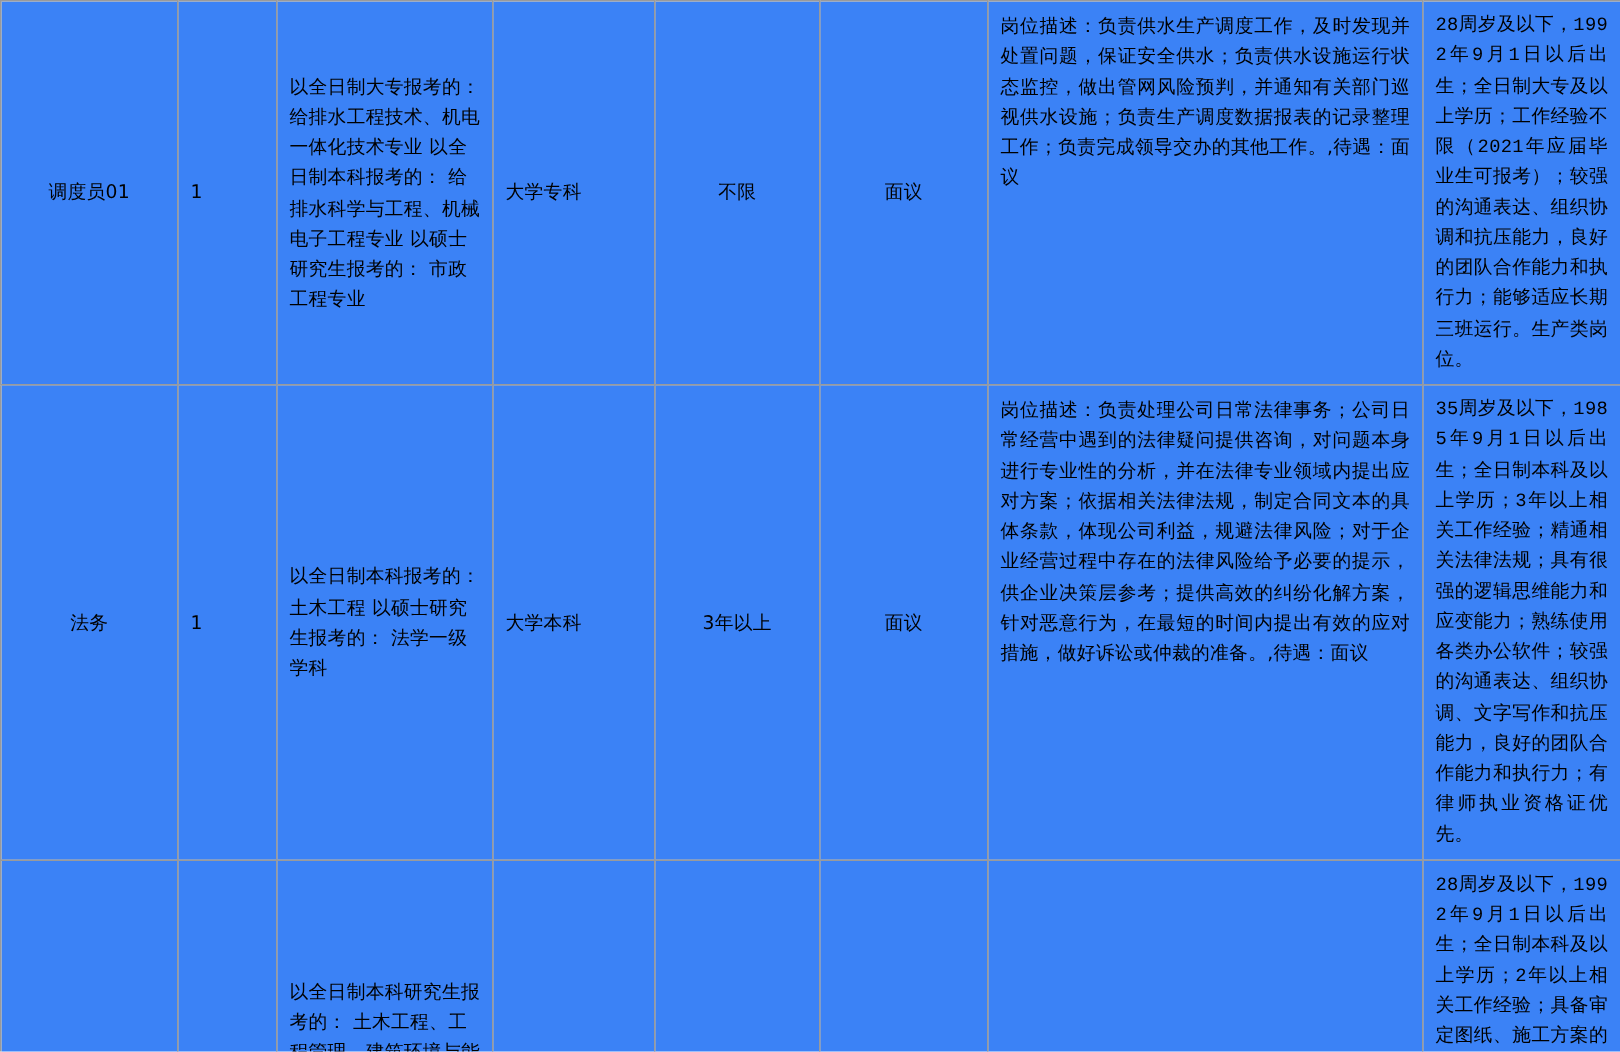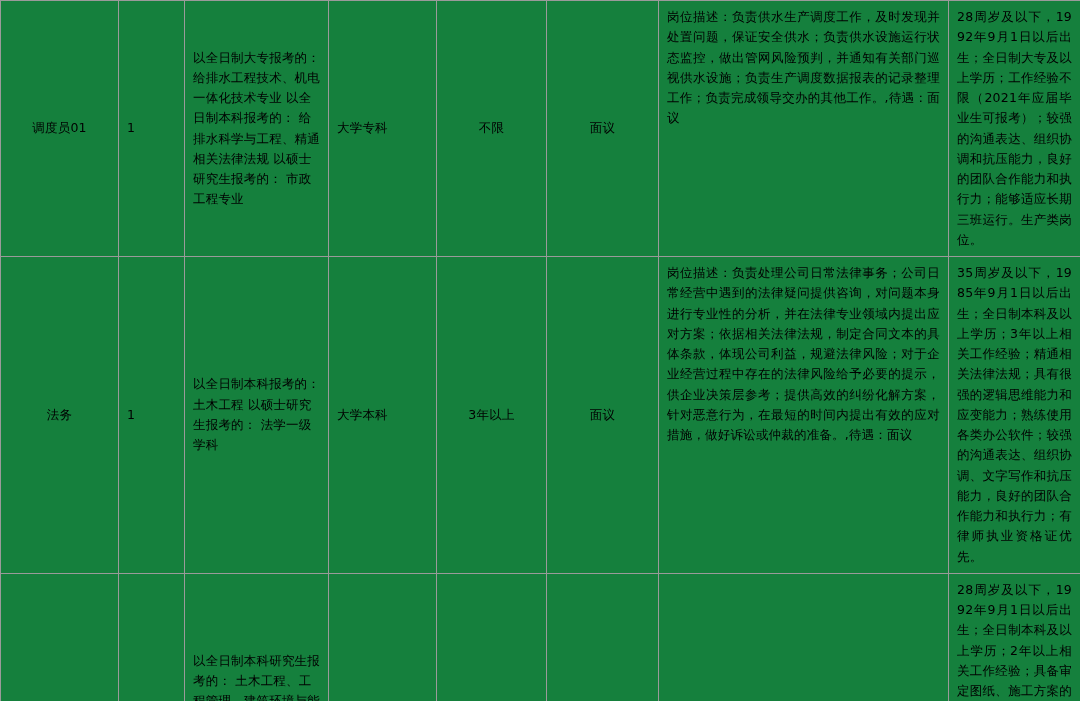--- a/index.html
+++ b/index.html
@@ -26,40 +26,40 @@
     margin: 0;
   }
   table.job-table td {
     border: 1px solid #9a9a9a;
     vertical-align: middle;
     padding: 6px 8px;
     font-size: 12.5px;
     line-height: 1.62;
     letter-spacing: 0.2px;
     word-break: break-all;
-    background: #15803d;
+    background: #3b82f6;
   }
   
   col.c-post   { width: 118px; }
   col.c-num    { width: 66px; }
   col.c-major  { width: 144px; }
   col.c-edu    { width: 108px; }
   col.c-exp    { width: 110px; }
   col.c-salary { width: 112px; }
   col.c-desc   { width: 290px; }
   col.c-req    { width: 132px; }
 
   td.post      { text-align: center; }
   td.num       { text-align: left; }
   td.major     { text-align: left; }
   td.edu       { text-align: left; }
   td.exp       { text-align: center; }
   td.salary    { text-align: center; }
   td.desc      { text-align: justify; text-align-last: left; }
-  td.req       { text-align: justify; text-align-last: left; }
+  td.req       { text-align: justify; text-align-last: left; font-family: Liberation Mono, monospace; }
 
   
   tr.row-1 td.desc,
   tr.row-1 td.req { vertical-align: top; }
   tr.row-2 td.desc,
   tr.row-2 td.req { vertical-align: top; }
   tr.row-3 td.desc { vertical-align: middle; }
   tr.row-3 td.req  { vertical-align: top; }
 
   tr.row-1 { height: 188px; }
@@ -78,21 +78,21 @@
       <col class="c-edu">
       <col class="c-exp">
       <col class="c-salary">
       <col class="c-desc">
       <col class="c-req">
     </colgroup>
     <tbody>
       <tr class="row-1">
         <td class="post">调度员01</td>
         <td class="num">1</td>
-        <td class="major">以全日制大专报考的：  给排水工程技术、机电一体化技术专业 以全日制本科报考的：  给排水科学与工程、精通相关法律法规 以硕士研究生报考的：  市政工程专业</td>
+        <td class="major">以全日制大专报考的：  给排水工程技术、机电一体化技术专业 以全日制本科报考的：  给排水科学与工程、机械电子工程专业 以硕士研究生报考的：  市政工程专业</td>
         <td class="edu">大学专科</td>
         <td class="exp">不限</td>
         <td class="salary">面议</td>
         <td class="desc">岗位描述：负责供水生产调度工作，及时发现并处置问题，保证安全供水；负责供水设施运行状态监控，做出管网风险预判，并通知有关部门巡视供水设施；负责生产调度数据报表的记录整理工作；负责完成领导交办的其他工作。,待遇：面议</td>
         <td class="req">28周岁及以下，1992年9月1日以后出生；全日制大专及以上学历；工作经验不限（2021年应届毕业生可报考）；较强的沟通表达、组织协调和抗压能力，良好的团队合作能力和执行力；能够适应长期三班运行。生产类岗位。</td>
       </tr>
       <tr class="row-2">
         <td class="post">法务</td>
         <td class="num">1</td>
         <td class="major">以全日制本科报考的：  土木工程 以硕士研究生报考的：  法学一级学科</td>

